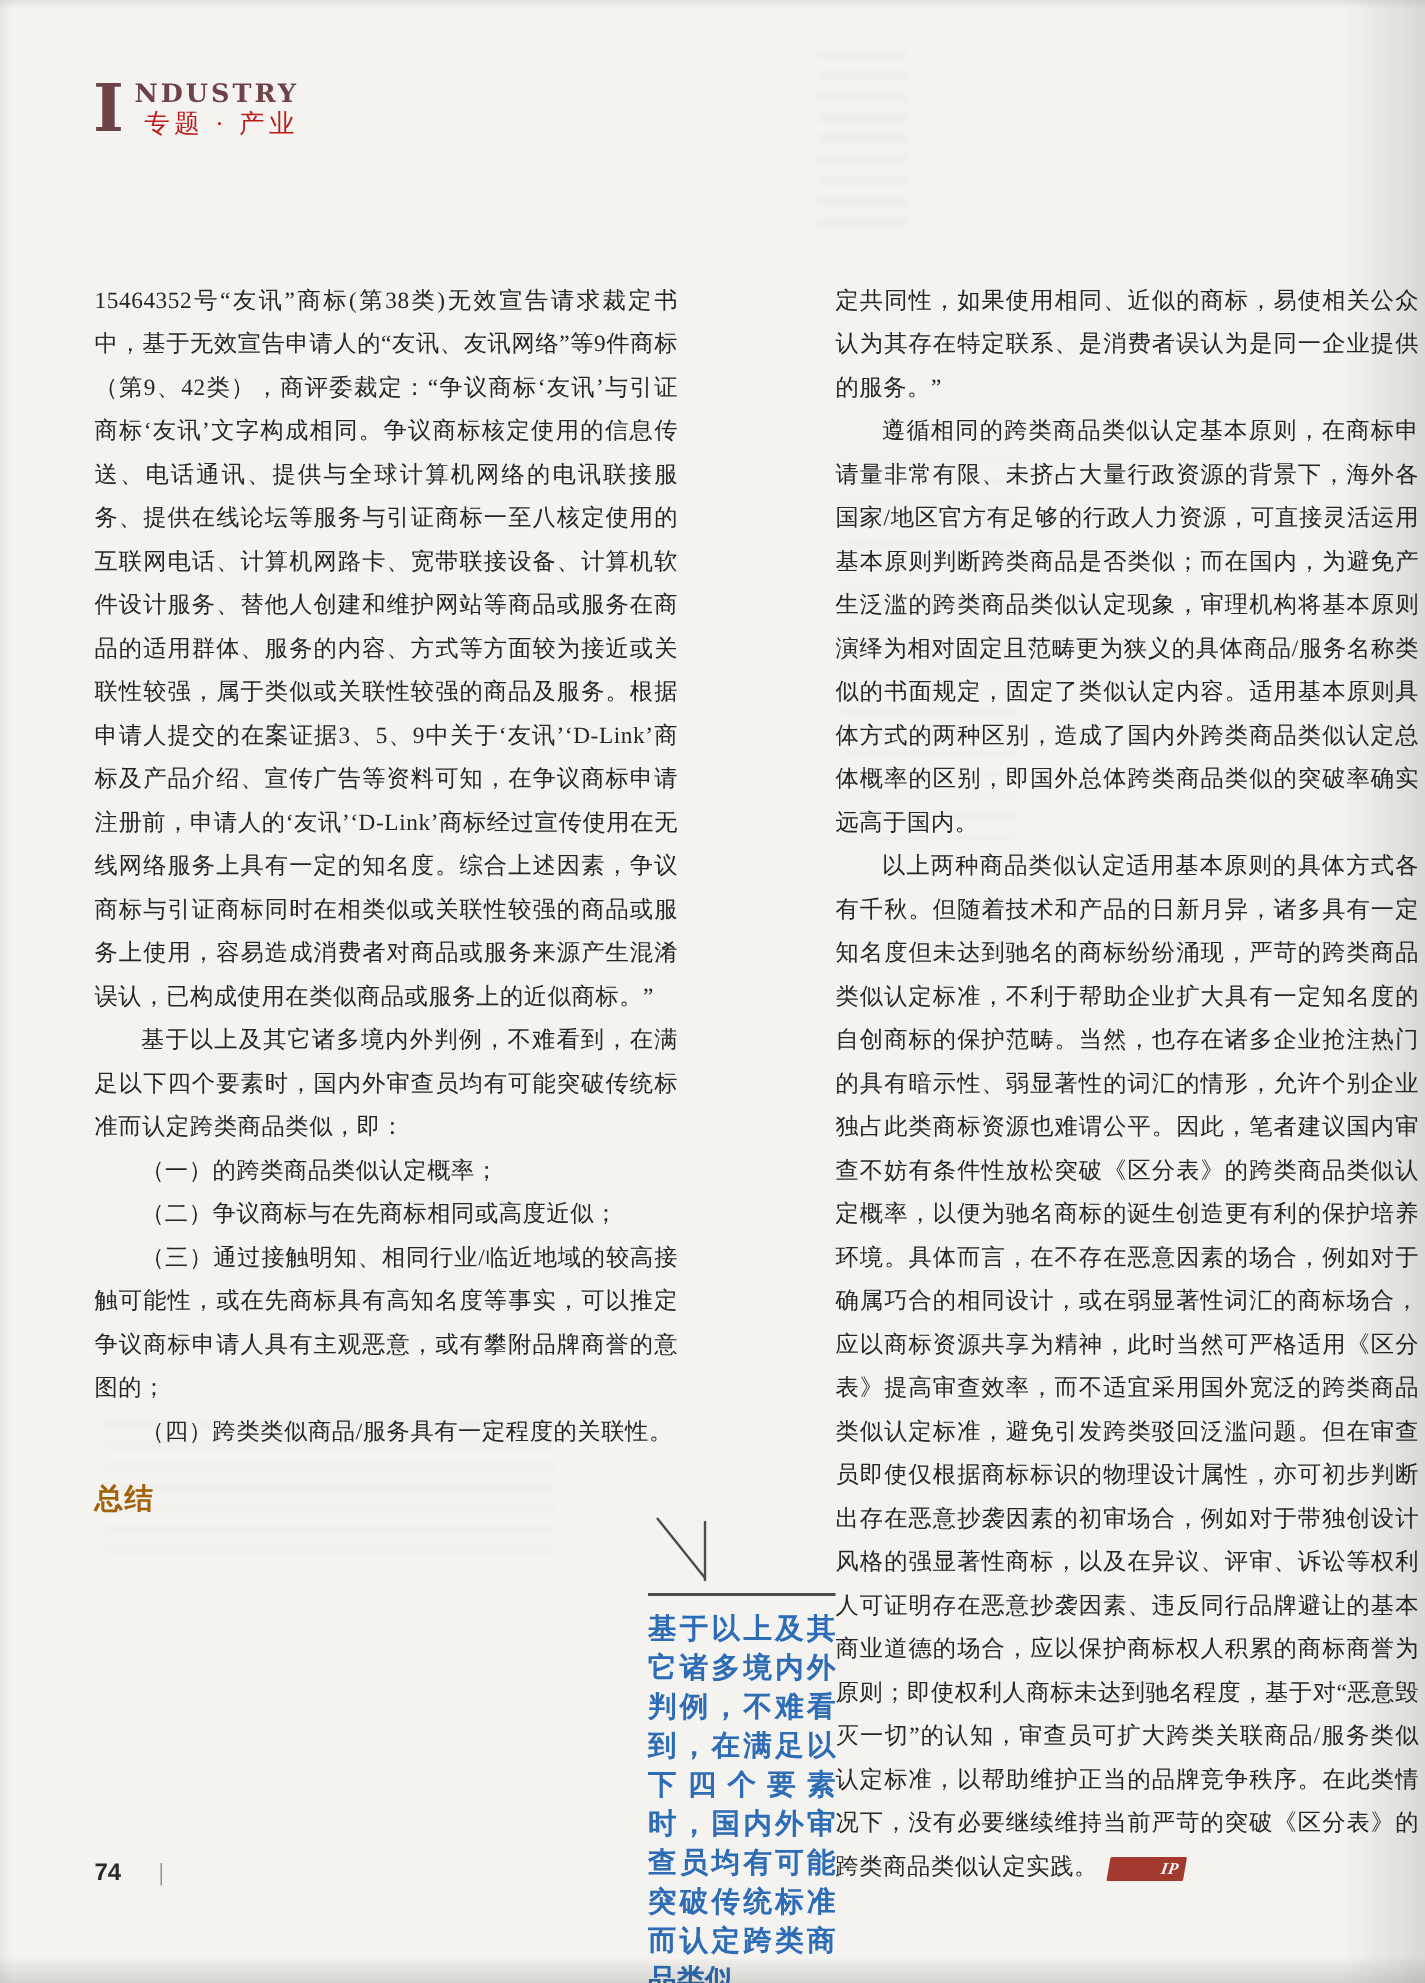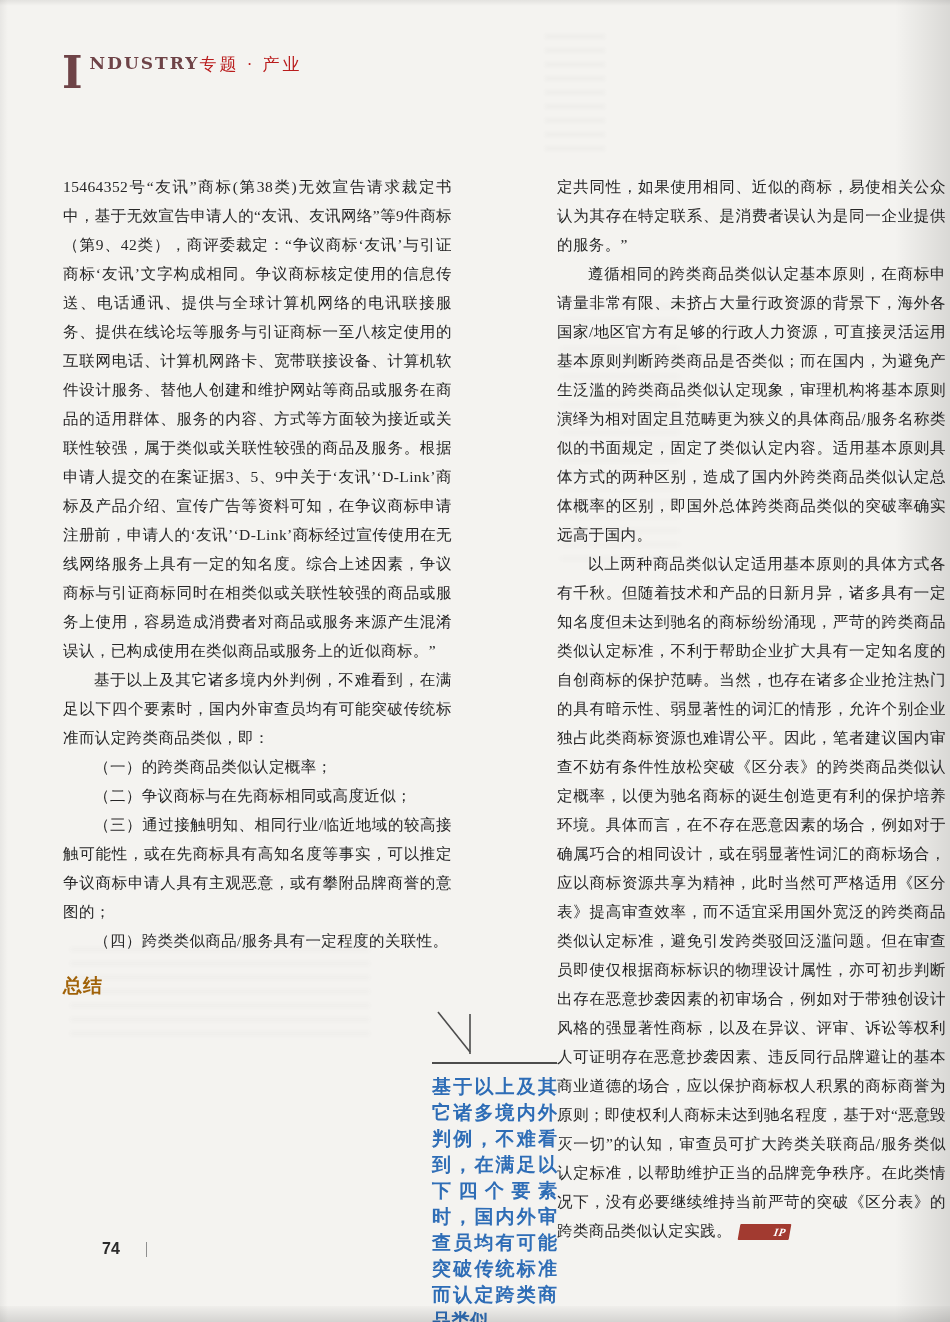--- a/index.html
+++ b/index.html
@@ -12,32 +12,32 @@
     font-family:"Liberation Serif","DejaVu Serif",serif;
     color:#262626;
   }
   
   .header{position:absolute;left:62px;top:54px;display:flex;align-items:flex-start;}
   .drop-i{
     font-family:"DejaVu Serif","Liberation Serif",serif;
     font-size:44px;line-height:38px;font-weight:bold;
     color:#6e4347;margin-right:7px;
   }
-  .header-text{display:flex;flex-direction:row;}
+  .header-text{display:flex;flex-direction:column;text-align:right;}
   .word-rest{
     font-family:"DejaVu Serif","Liberation Serif",serif;
     font-size:17px;letter-spacing:2px;font-weight:bold;
     color:#6e4347;line-height:18px;
   }
   .section-cn{
     font-size:17px;color:#b91c1c;line-height:22px;letter-spacing:3px;
   }
   
   .col{
-    position:absolute;top:172px;width:389px;
+    position:absolute;top:186px;width:389px;
     font-size:15.5px;line-height:29px;letter-spacing:0.4px;
     text-align:justify;
   }
   .col-left{left:63px;}
   .col-right{left:557px;}
   .col p{margin:0;}
   .indent{text-indent:2em;}
   .noindent{text-indent:0;}
   .summary-heading{
     font-family:"Liberation Sans","DejaVu Sans",sans-serif;
@@ -61,21 +61,21 @@
     font-style:italic;font-weight:bold;
     font-size:11px;line-height:1;
     padding:3px 4px 2px;border-radius:1px;
     transform:skewX(-10deg);
   }
   
   .footer{
     position:absolute;left:63px;top:1240px;
     display:flex;align-items:center;gap:26px;
     font-family:"Liberation Sans","DejaVu Sans",sans-serif;
-    font-size:16px;font-weight:bold;color:#2a2a2a;margin-left:39px;
+    font-size:16px;font-weight:bold;color:#2a2a2a;
   }
   .footer-bar{display:inline-block;width:1px;height:15px;background:#8f8f8f;}
   
   .edge{position:absolute;pointer-events:none;}
   .edge-right{top:0;right:0;width:55px;height:100%;
     background:linear-gradient(to right,rgba(0,0,0,0),rgba(0,0,0,0.11));}
   .edge-bottom{left:0;bottom:0;width:100%;height:16px;
     background:linear-gradient(to bottom,rgba(0,0,0,0.02),rgba(0,0,0,0.13));}
   .edge-top{left:0;top:0;width:100%;height:6px;
     background:linear-gradient(to bottom,rgba(0,0,0,0.07),rgba(0,0,0,0));}

